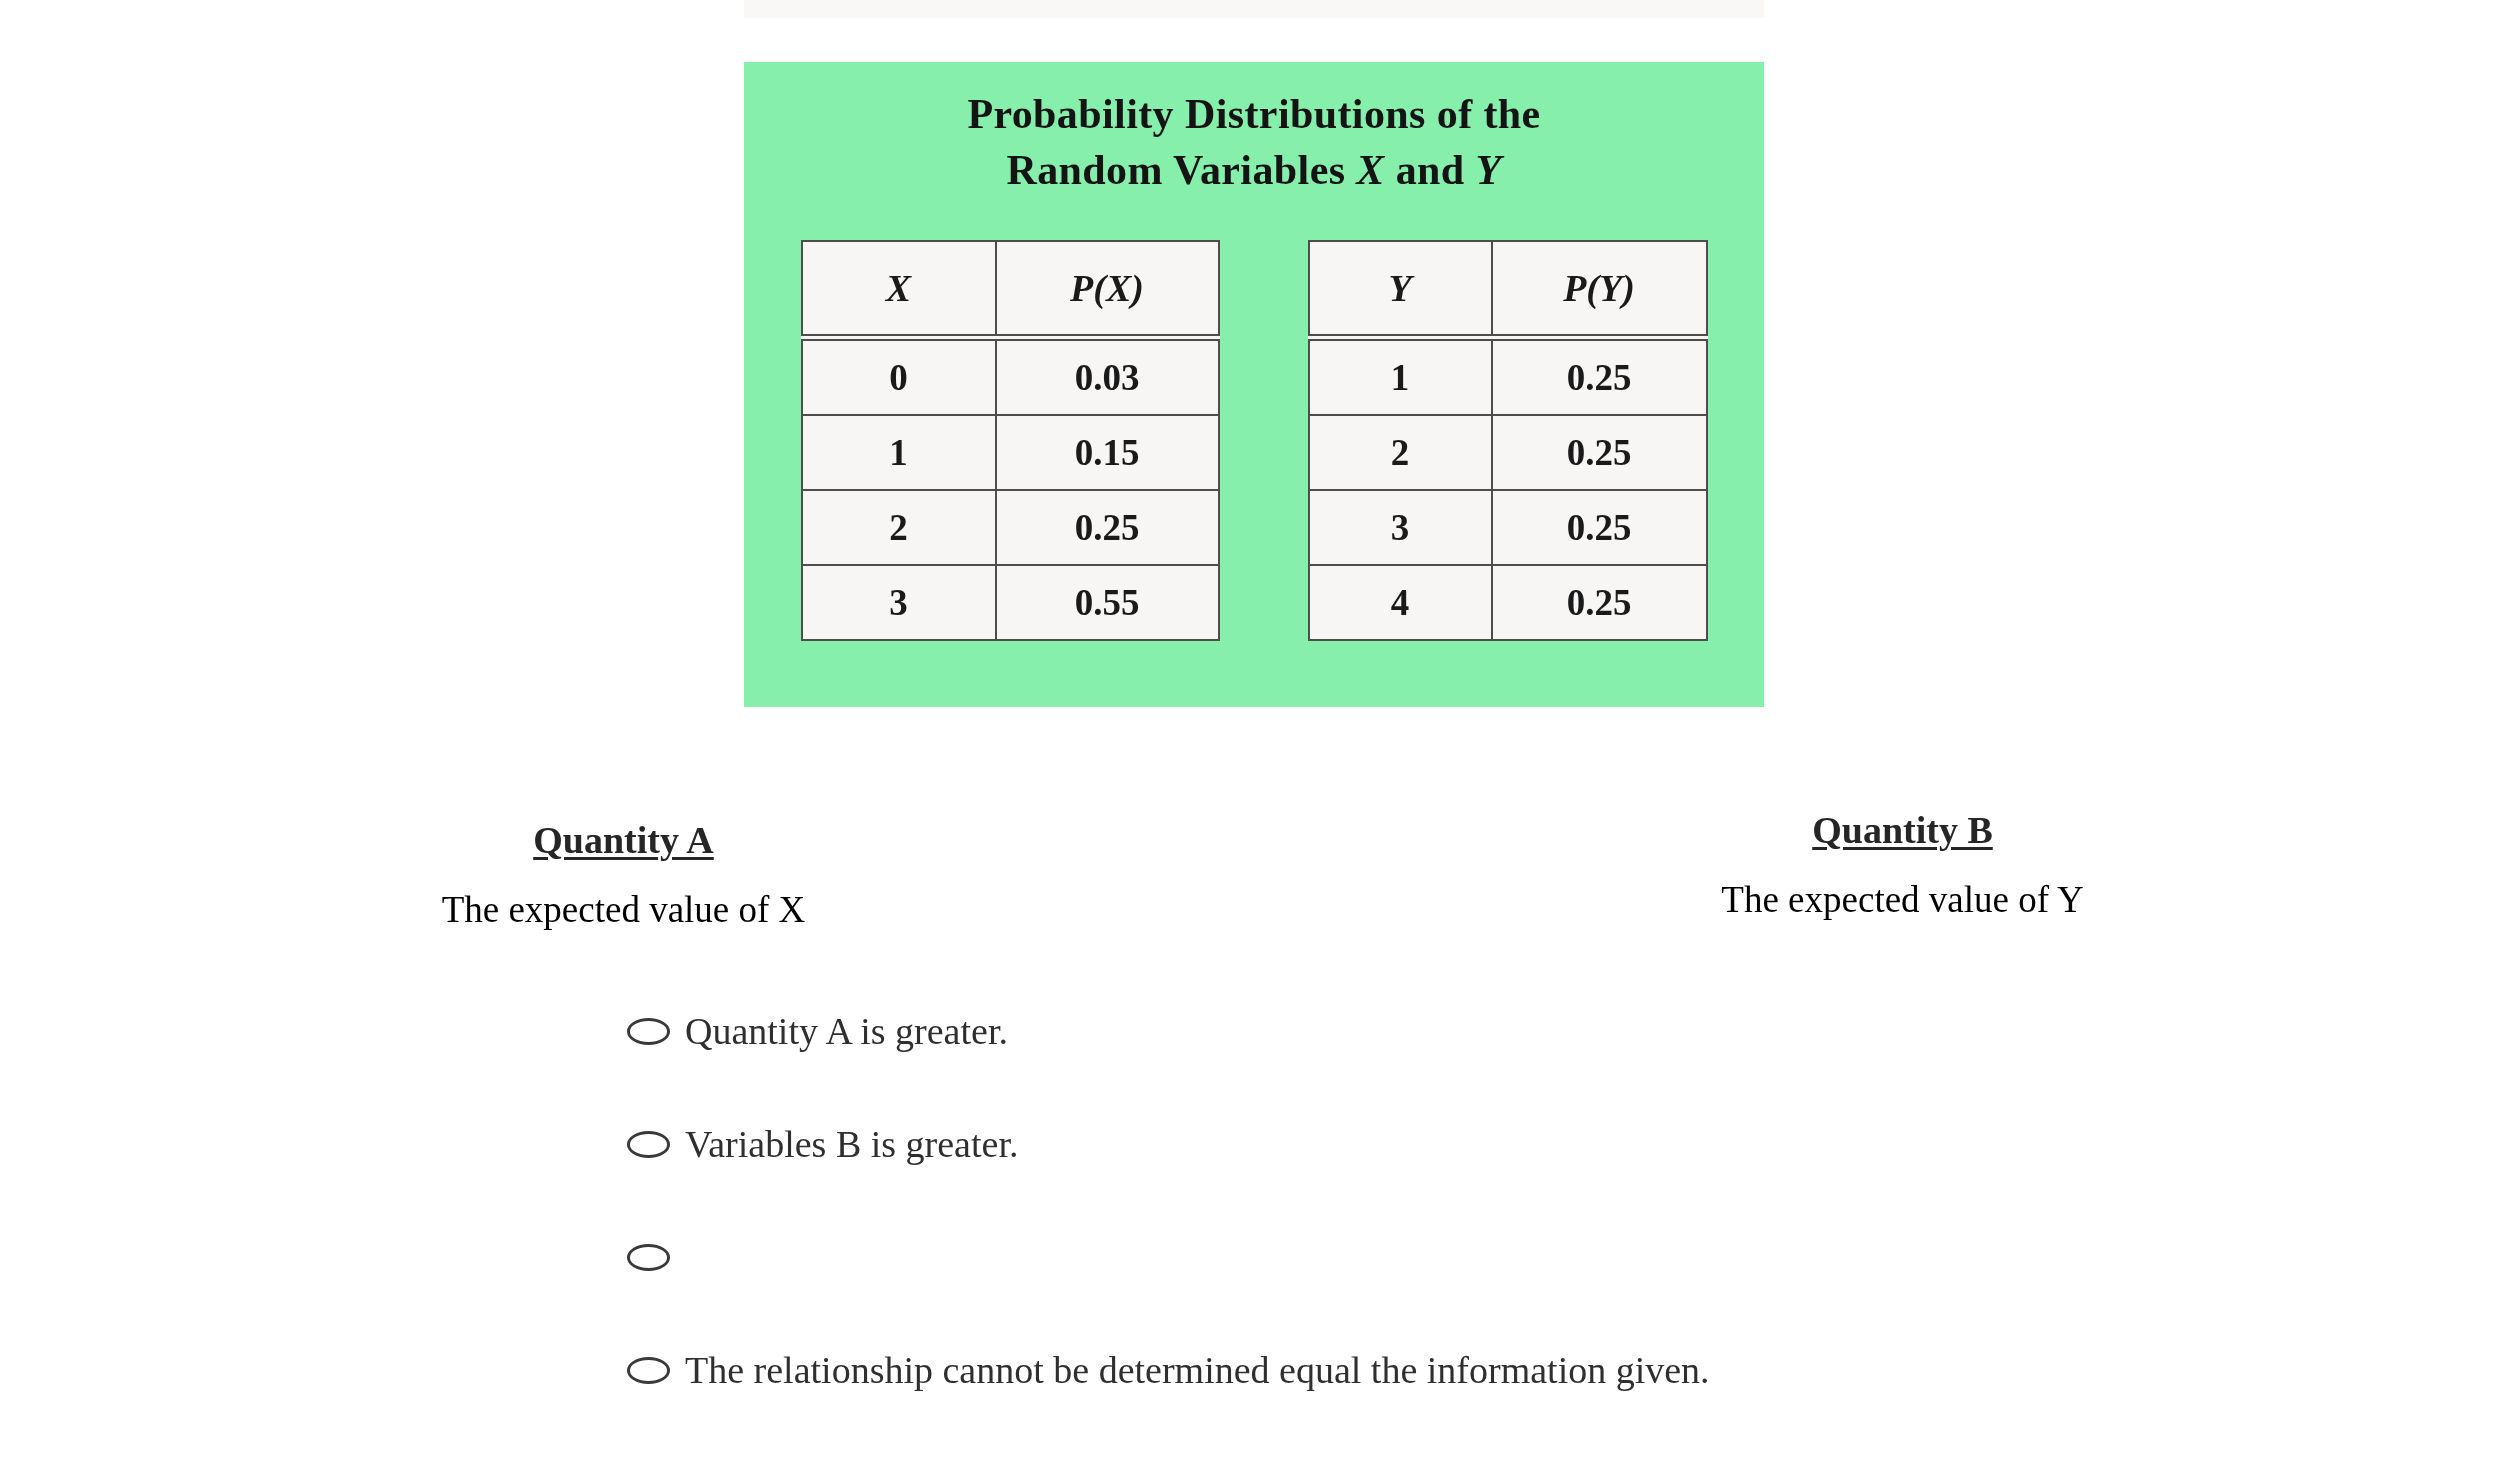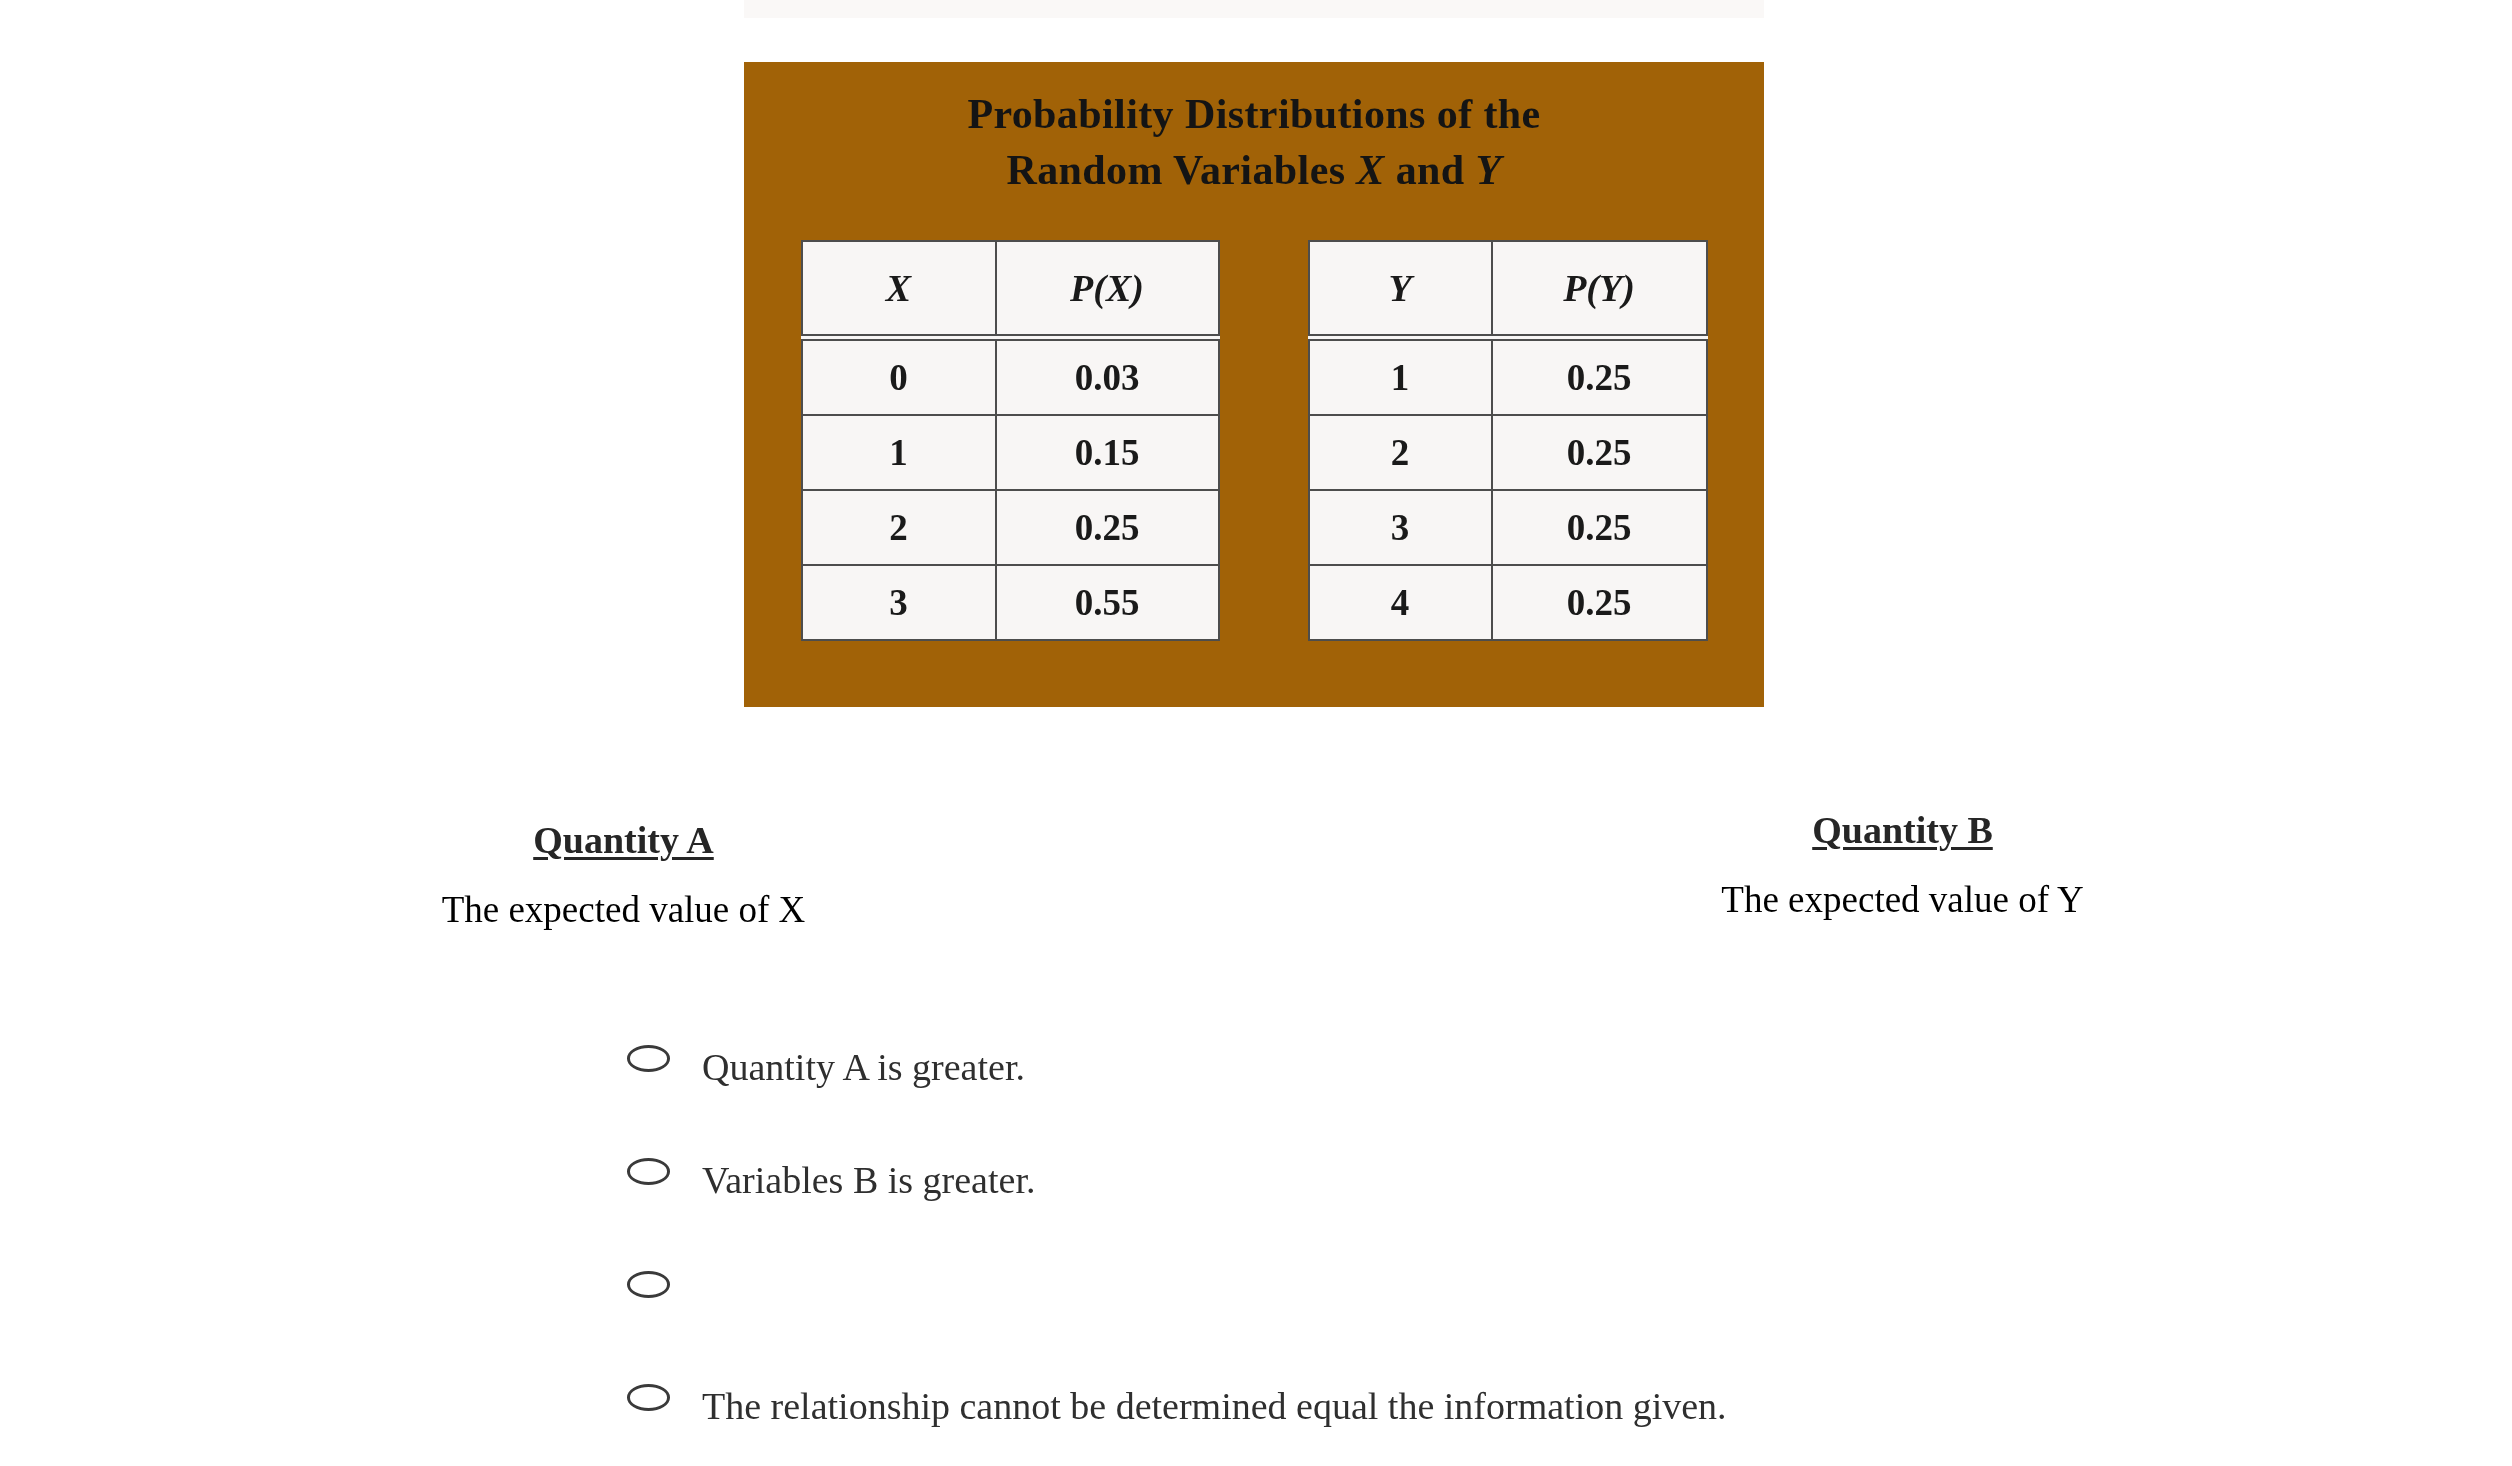--- a/index.html
+++ b/index.html
@@ -18,21 +18,21 @@
     left: 744px; top: 0;
     width: 1020px; height: 17.6px;
     background: #faf8f7;
   }
 
   
   .stimulus {
     position: absolute;
     left: 744px; top: 62px;
     width: 1020px; height: 645px;
-    background: #a16207;
+    background: #86efac;
     color: #1a1a1a;
   }
   .stim-title {
     margin-top: 24px;
     text-align: center;
     font-weight: bold;
     font-size: 42px;
     line-height: 56px;
     color: #141414;
     letter-spacing: 0.4px;
@@ -99,23 +99,23 @@
     color: #000000;
     white-space: nowrap;
   }
 
   
   .option {
     position: absolute;
     left: 627px;
     height: 45px;
     display: flex;
-    gap: 32px;
+    align-items: center;
+    gap: 15px;
     cursor: pointer;
-    margin-top: 36px;
   }
   .option-1 { top: 1009px; }
   .option-2 { top: 1122px; }
   .option-3 { top: 1235px; }
   .option-4 { top: 1348px; }
   .radio {
     box-sizing: border-box;
     width: 43px;
     height: 26.5px;
     border: 3.2px solid #3a3a3a;

